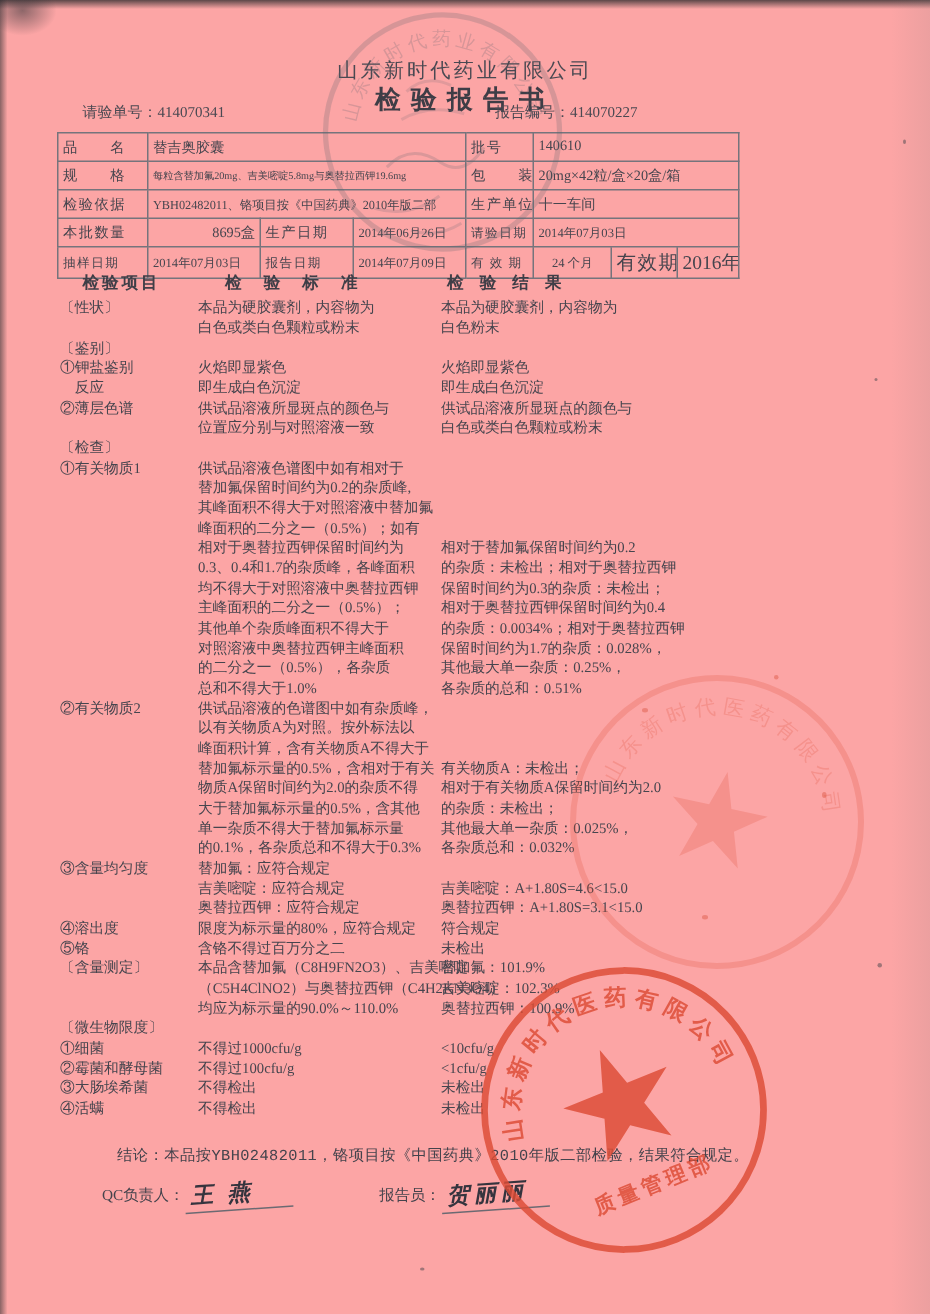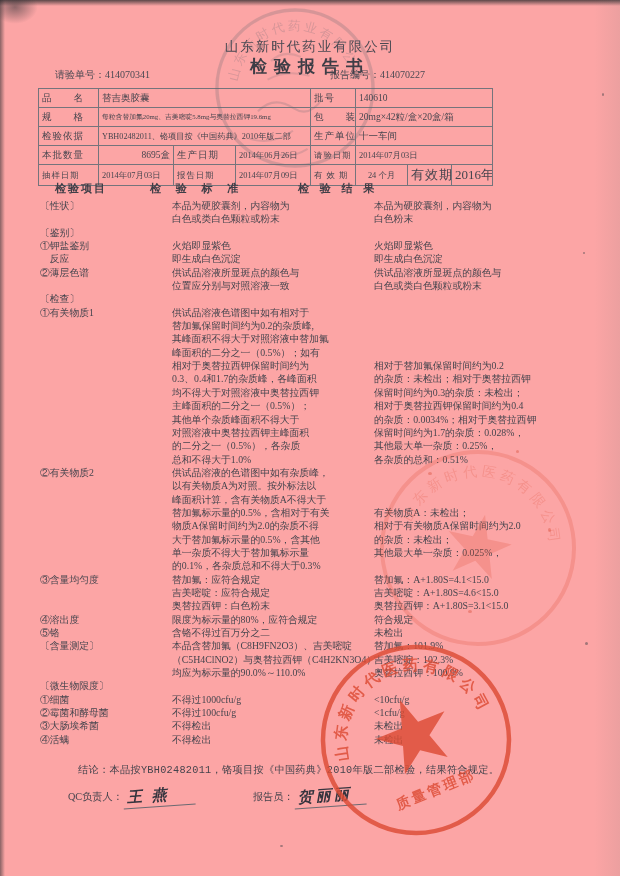--- a/index.html
+++ b/index.html
@@ -37,21 +37,21 @@
   td.num-val{text-align:right;padding-right:8px;}
 
   .col-headers{position:absolute;left:40px;top:181px;width:452px;font-size:11px;
     font-weight:bold;color:#3f3e47;}
   .col-headers .h-item{position:absolute;left:15px;letter-spacing:2px;}
   .col-headers .h-std{position:absolute;left:110px;letter-spacing:6px;}
   .col-headers .h-res{position:absolute;left:258px;letter-spacing:4px;}
 
   .tbody{position:absolute;left:40px;top:199px;width:560px;font-size:9.8px;line-height:13.35px;
     color:#46454e;}
-  .trow{display:flex;white-space:nowrap;gap:40px;}
+  .trow{display:flex;white-space:nowrap;}
   .c-item{width:92px;flex:0 0 92px;}
   .c-std{width:162px;flex:0 0 162px;}
   .c-res{flex:1 1 auto;}
 
   .conclusion{position:absolute;left:78px;top:763px;width:470px;font-size:10.2px;color:#44434c;letter-spacing:.3px;font-family:Liberation Mono, monospace;}
   .sigrow{position:absolute;top:786px;left:68px;font-size:10.2px;color:#44434c;}
   .sig-label{display:inline-block;}
   .sig-name{display:inline-block;font-size:15px;font-weight:bold;font-style:italic;
     color:#35343e;transform:rotate(-4deg);letter-spacing:3px;
     border-bottom:1px solid #6b6a72;padding:0 8px 1px 4px;min-width:60px;}
@@ -301,37 +301,37 @@
 
     <div class="trow">
       <span class="c-item"></span>
       <span class="c-std">单一杂质不得大于替加氟标示量</span>
       <span class="c-res">其他最大单一杂质：0.025%，</span>
     </div>
 
     <div class="trow">
       <span class="c-item"></span>
       <span class="c-std">的0.1%，各杂质总和不得大于0.3%</span>
+      <span class="c-res">各杂质总和：0.032%</span>
     </div>
 
     <div class="trow">
       <span class="c-item">③含量均匀度</span>
       <span class="c-std">替加氟：应符合规定</span>
-      <span class="c-res">替加氟：A+1.80S=4.1&lt;15.0</span>
     </div>
 
     <div class="trow">
       <span class="c-item"></span>
       <span class="c-std">吉美嘧啶：应符合规定</span>
       <span class="c-res">吉美嘧啶：A+1.80S=4.6&lt;15.0</span>
     </div>
 
     <div class="trow">
       <span class="c-item"></span>
-      <span class="c-std">奥替拉西钾：白色粉末</span>
+      <span class="c-std">奥替拉西钾：应符合规定</span>
       <span class="c-res">奥替拉西钾：A+1.80S=3.1&lt;15.0</span>
     </div>
 
     <div class="trow">
       <span class="c-item">④溶出度</span>
       <span class="c-std">限度为标示量的80%，应符合规定</span>
       <span class="c-res">符合规定</span>
     </div>
 
     <div class="trow">

